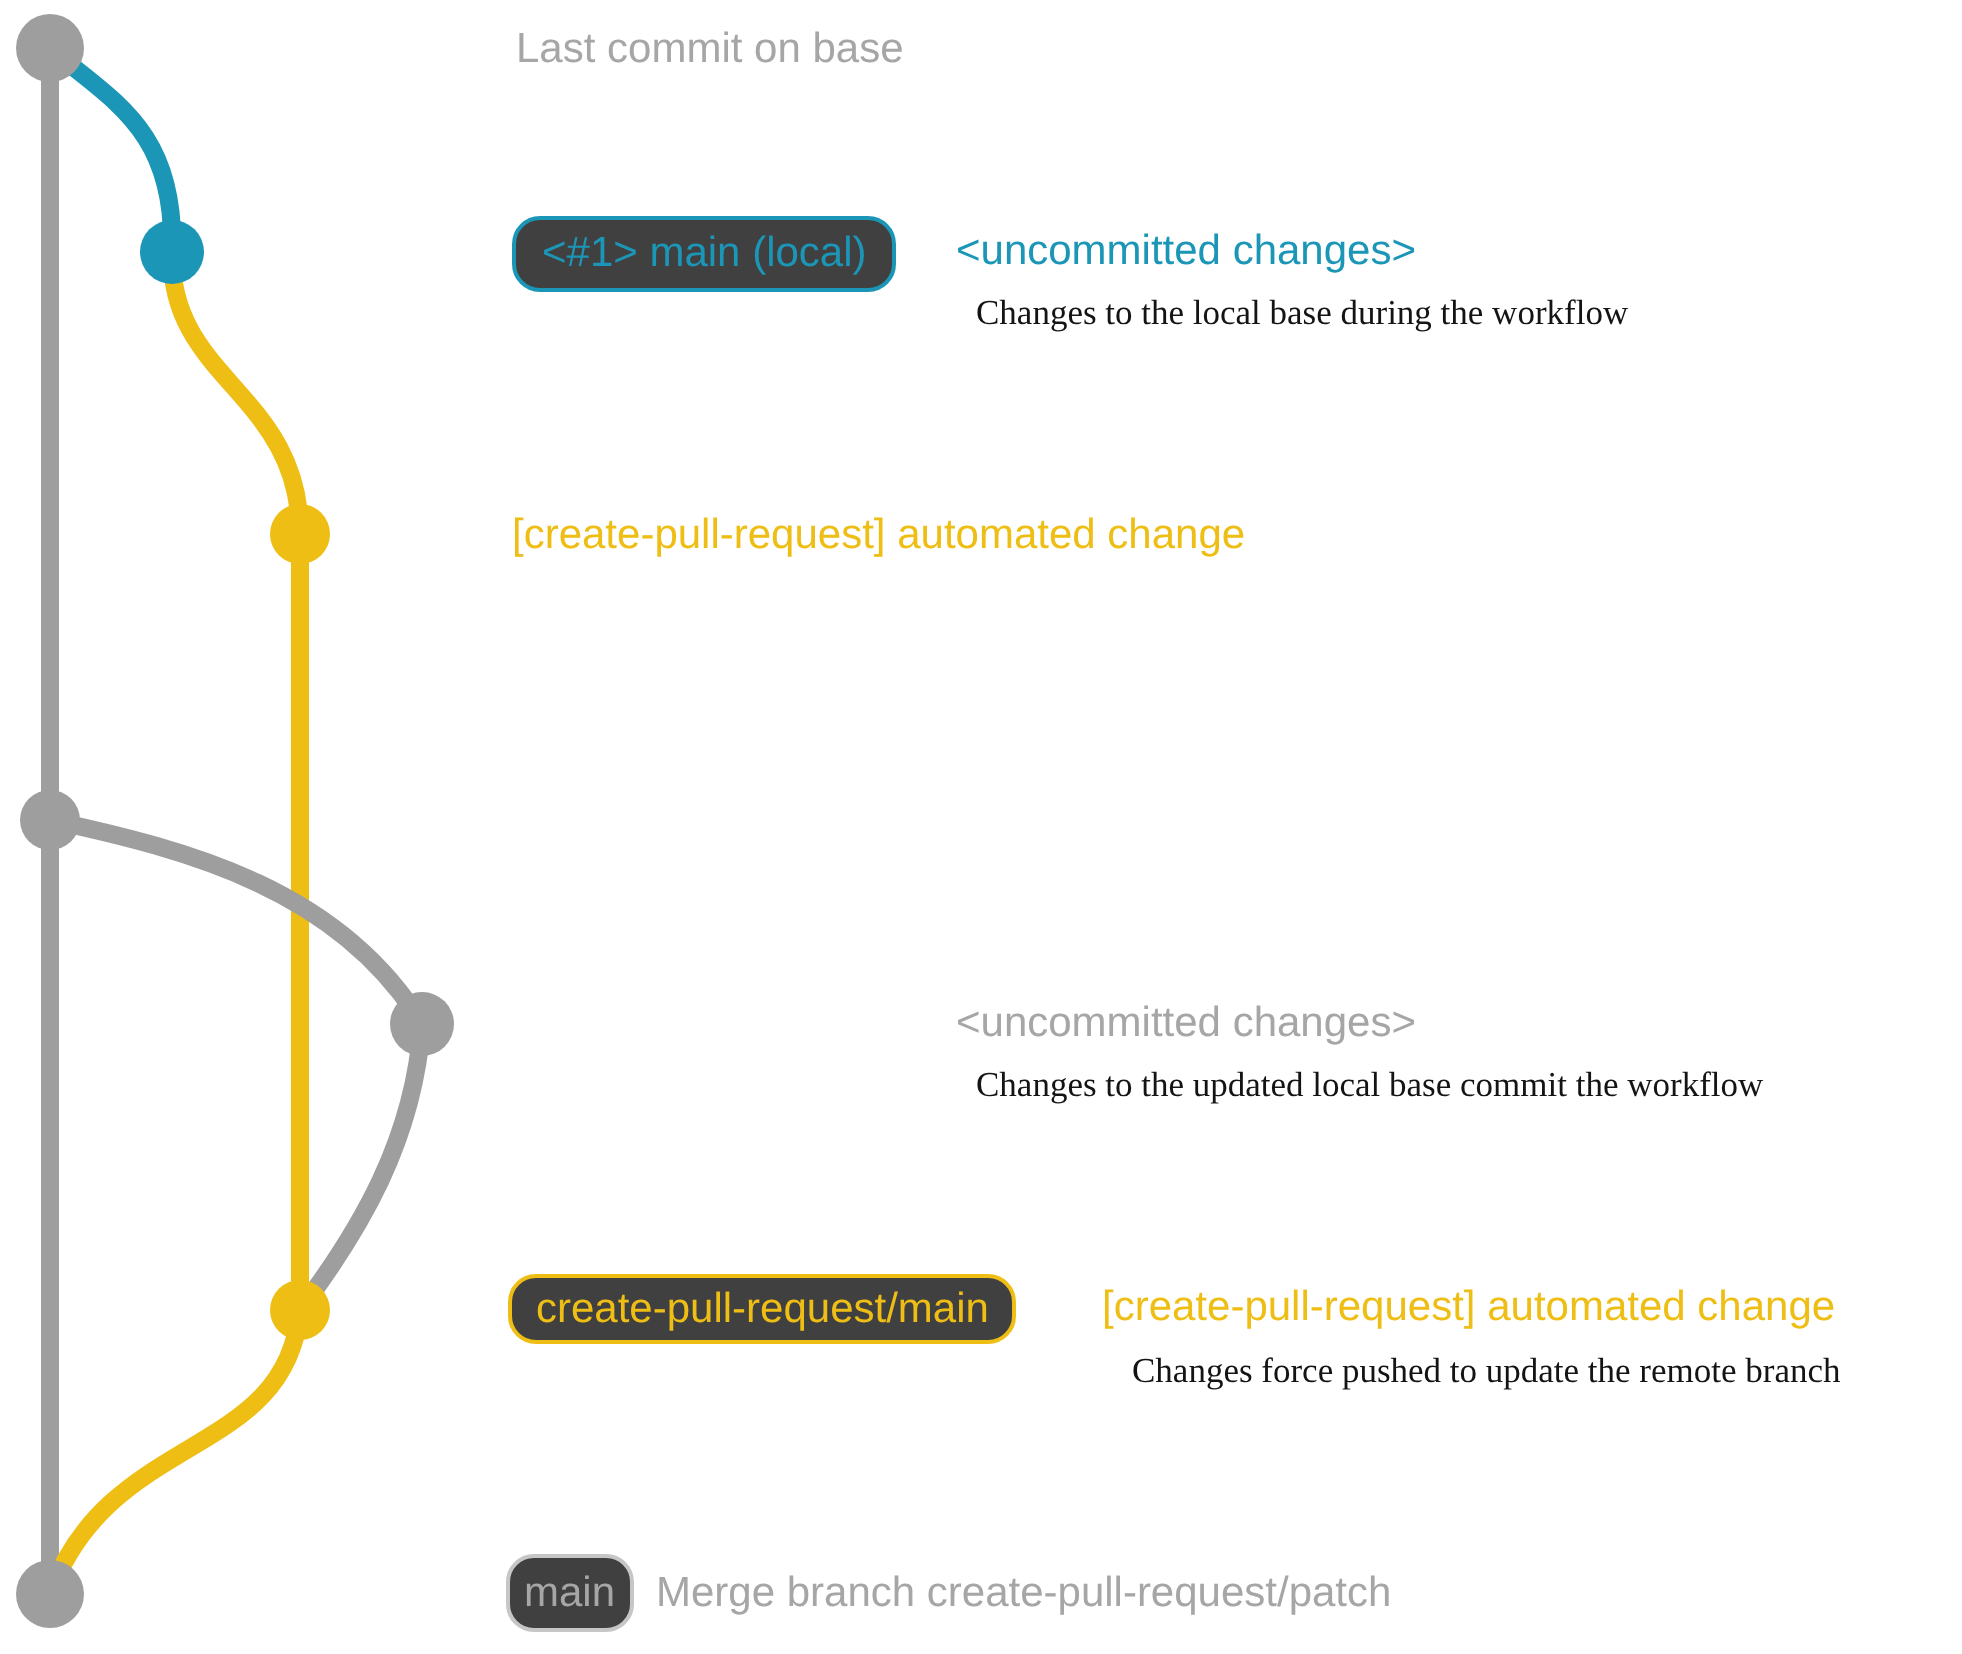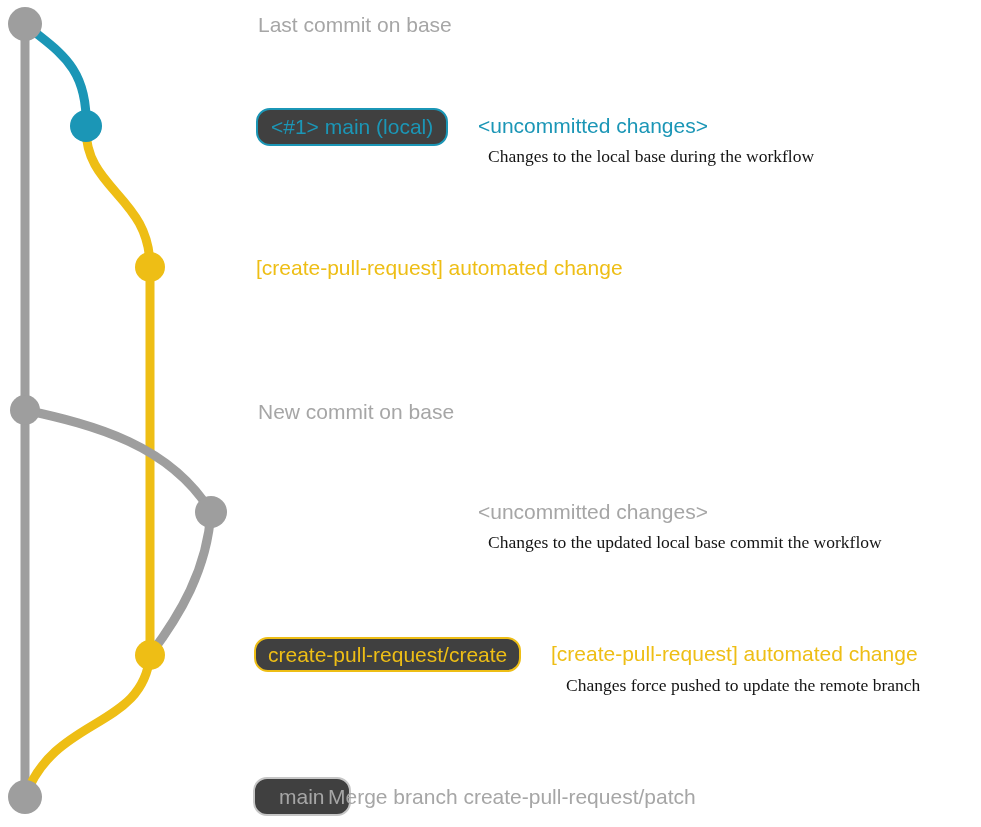--- a/index.html
+++ b/index.html
@@ -94,29 +94,28 @@
   <div class="caption" style="left:258px; top:12px;">Last commit on base</div>
 
   <div class="badge teal" style="left:256px; top:108px; height:38px;">
     <span>&lt;#1&gt; main (local)</span>
   </div>
   <div class="title teal" style="left:478px; top:113px;">&lt;uncommitted changes&gt;</div>
   <div class="note" style="left:488px; top:146px;">Changes to the local base during the workflow</div>
 
   <div class="title yellow" style="left:256px; top:255px;">[create-pull-request] automated change</div>
 
-  <div class="caption" style="left:258px; top:399px;">New commit on base</div>
 
   <div class="title gray" style="left:478px; top:499px;">&lt;uncommitted changes&gt;</div>
   <div class="note" style="left:488px; top:532px;">Changes to the updated local base commit the workflow</div>
 
   <div class="badge yellow" style="left:254px; top:637px; height:35px; padding:0 12px;">
-    <span>create-pull-request/create</span>
+    <span>create-pull-request/main</span>
   </div>
   <div class="title yellow" style="left:551px; top:641px;">[create-pull-request] automated change</div>
   <div class="note" style="left:566px; top:675px;">Changes force pushed to update the remote branch</div>
 
-  <div class="badge gray" style="left:253px; top:777px; height:39px; padding:0 24px;">
+  <div class="badge gray" style="left:253px; top:777px; height:39px; padding:0 7px;">
     <span>main</span>
   </div>
   <div class="caption" style="left:328px; top:784px;">Merge branch create-pull-request/patch</div>
 
 </div>
 
 </body></html>

